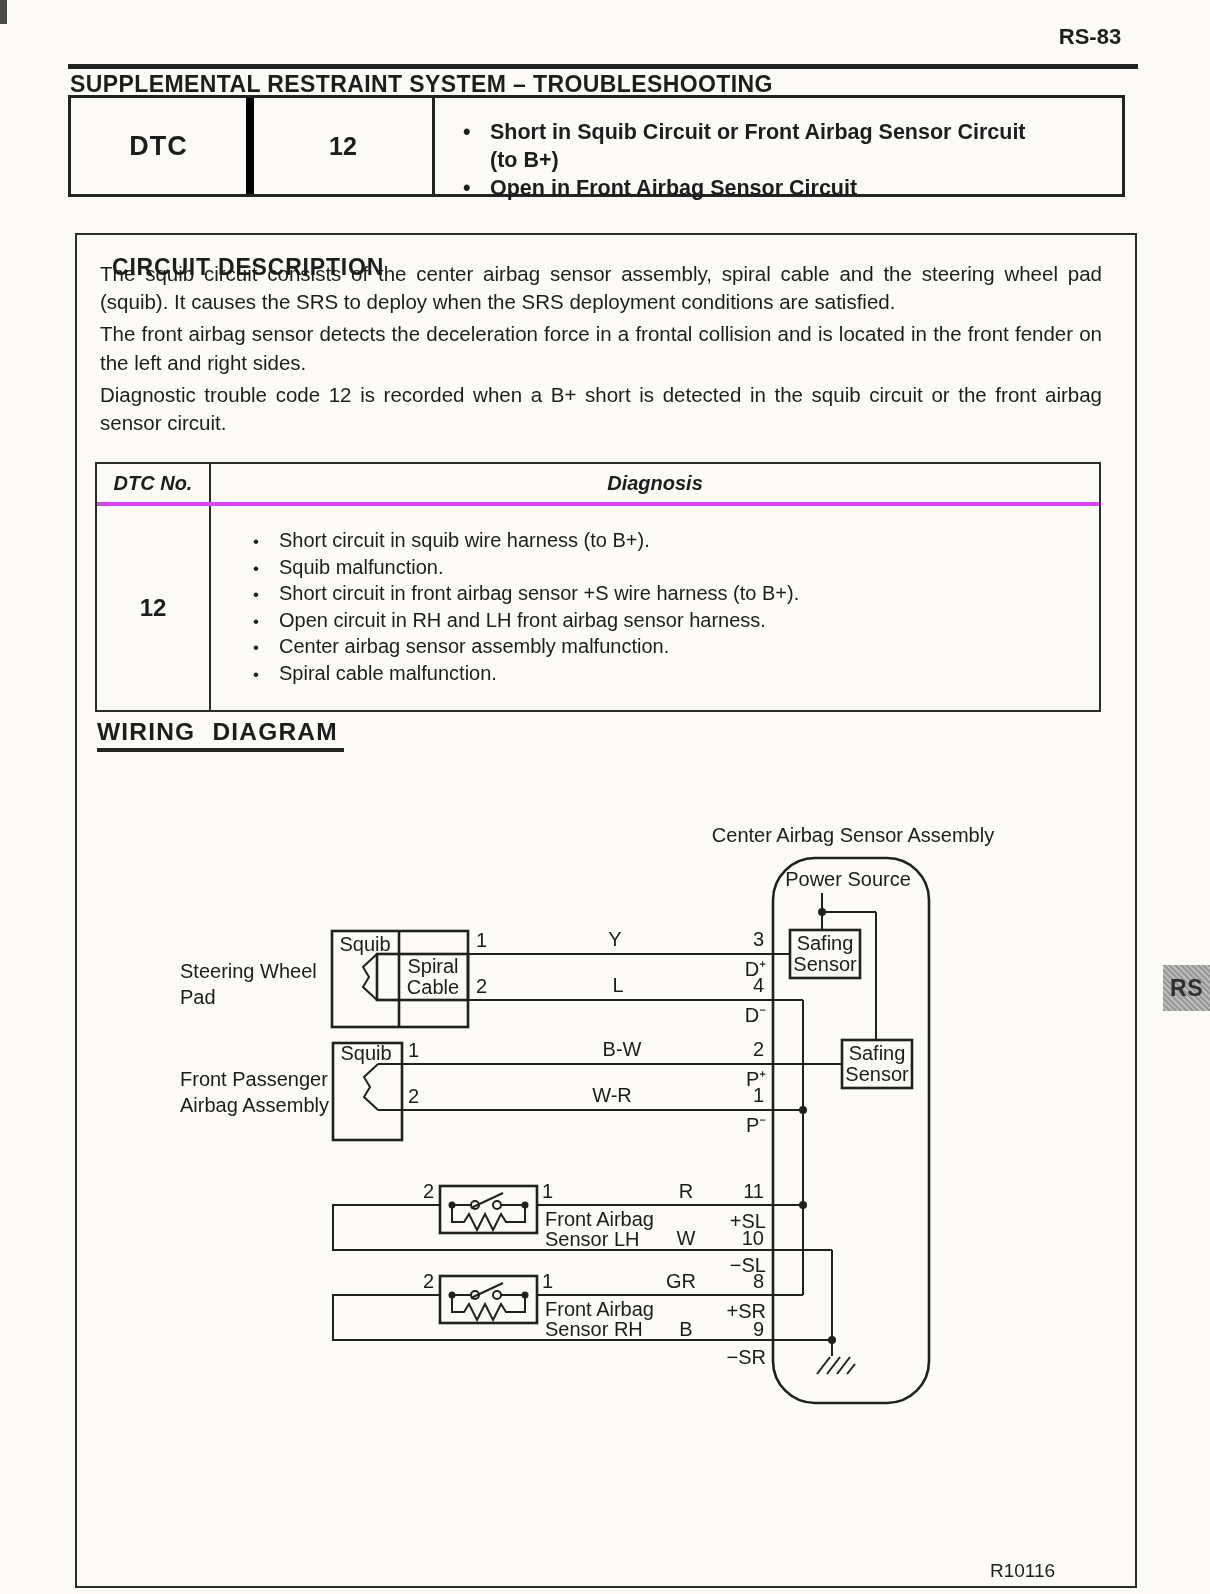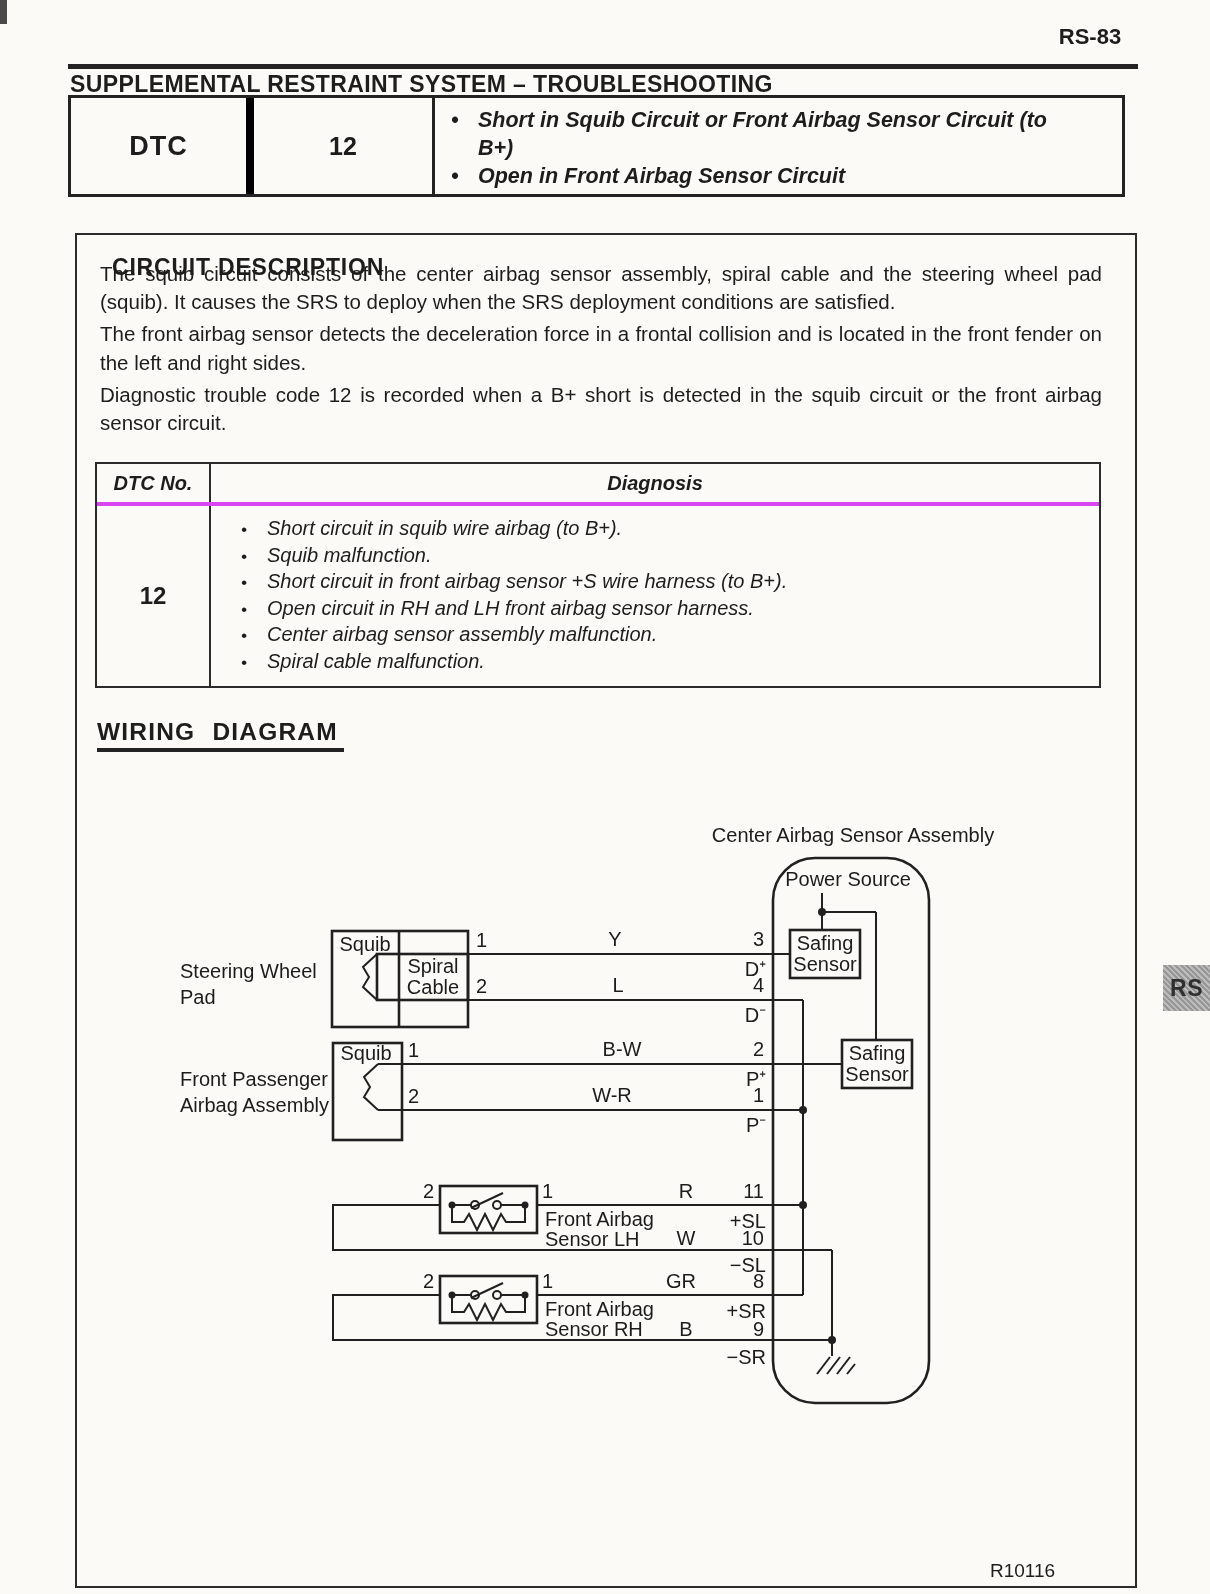--- a/index.html
+++ b/index.html
@@ -16,21 +16,21 @@
     font-size:23px; font-weight:bold; letter-spacing:.4px;margin-top:37px; }
   .header-rule { position:absolute; left:68px; top:64px; width:1070px; height:5px; background:#232323; }
 
   .dtc-banner { position:absolute; left:68px; top:95px; width:1057px; height:102px;
     border:3px solid #232323; display:flex; box-sizing:border-box; }
   .dtc-cell-label { width:175px; border-right:8px solid #000000; display:flex;
     align-items:center; justify-content:center; font-size:27px; font-weight:bold; letter-spacing:1px; }
   .dtc-cell-code { width:178px; border-right:3px solid #232323; display:flex;
     align-items:center; justify-content:center; font-size:25px; font-weight:bold; }
   .dtc-cell-items { flex:1; padding:8px 70px 0 16px; }
-  .dtc-cell-items ul, .diag-items ul { margin:0; padding:0;font-style:italic; }
+  .dtc-cell-items ul, .diag-items ul { margin:12px; padding:0; }
   .dtc-cell-items li { list-style:none; font-size:21.5px; font-weight:bold; line-height:28px;
     padding-left:27px; text-indent:-27px; }
   .dtc-cell-items li::before { content:"•"; display:inline-block; width:27px; text-indent:0; }
 
   .fieldset-box { position:absolute; left:75px; top:233px; width:1062px; height:1355px;
     border:2px solid #2b2b2b; box-sizing:border-box; }
   .fieldset-title { position:absolute; left:102px; top:218px; background:#fbfaf6;
     padding:0 10px; font-size:23px; font-weight:bold; letter-spacing:.8px;margin-top:36px; }
 
   .description { position:absolute; left:96px; top:256px; width:1010px;
@@ -105,21 +105,21 @@
 
   <div class="diag-table">
     <div class="diag-header">
       <div class="diag-h1">DTC No.</div>
       <div class="diag-h2">Diagnosis</div>
     </div>
     <div class="diag-body">
       <div class="diag-no">12</div>
       <div class="diag-items">
         <ul>
-          <li>Short circuit in squib wire airbag (to B+).</li>
+          <li>Short circuit in squib wire harness (to B+).</li>
           <li>Squib malfunction.</li>
           <li>Short circuit in front airbag sensor +S wire harness (to B+).</li>
           <li>Open circuit in RH and LH front airbag sensor harness.</li>
           <li>Center airbag sensor assembly malfunction.</li>
           <li>Spiral cable malfunction.</li>
         </ul>
       </div>
     </div>
   </div>
 

